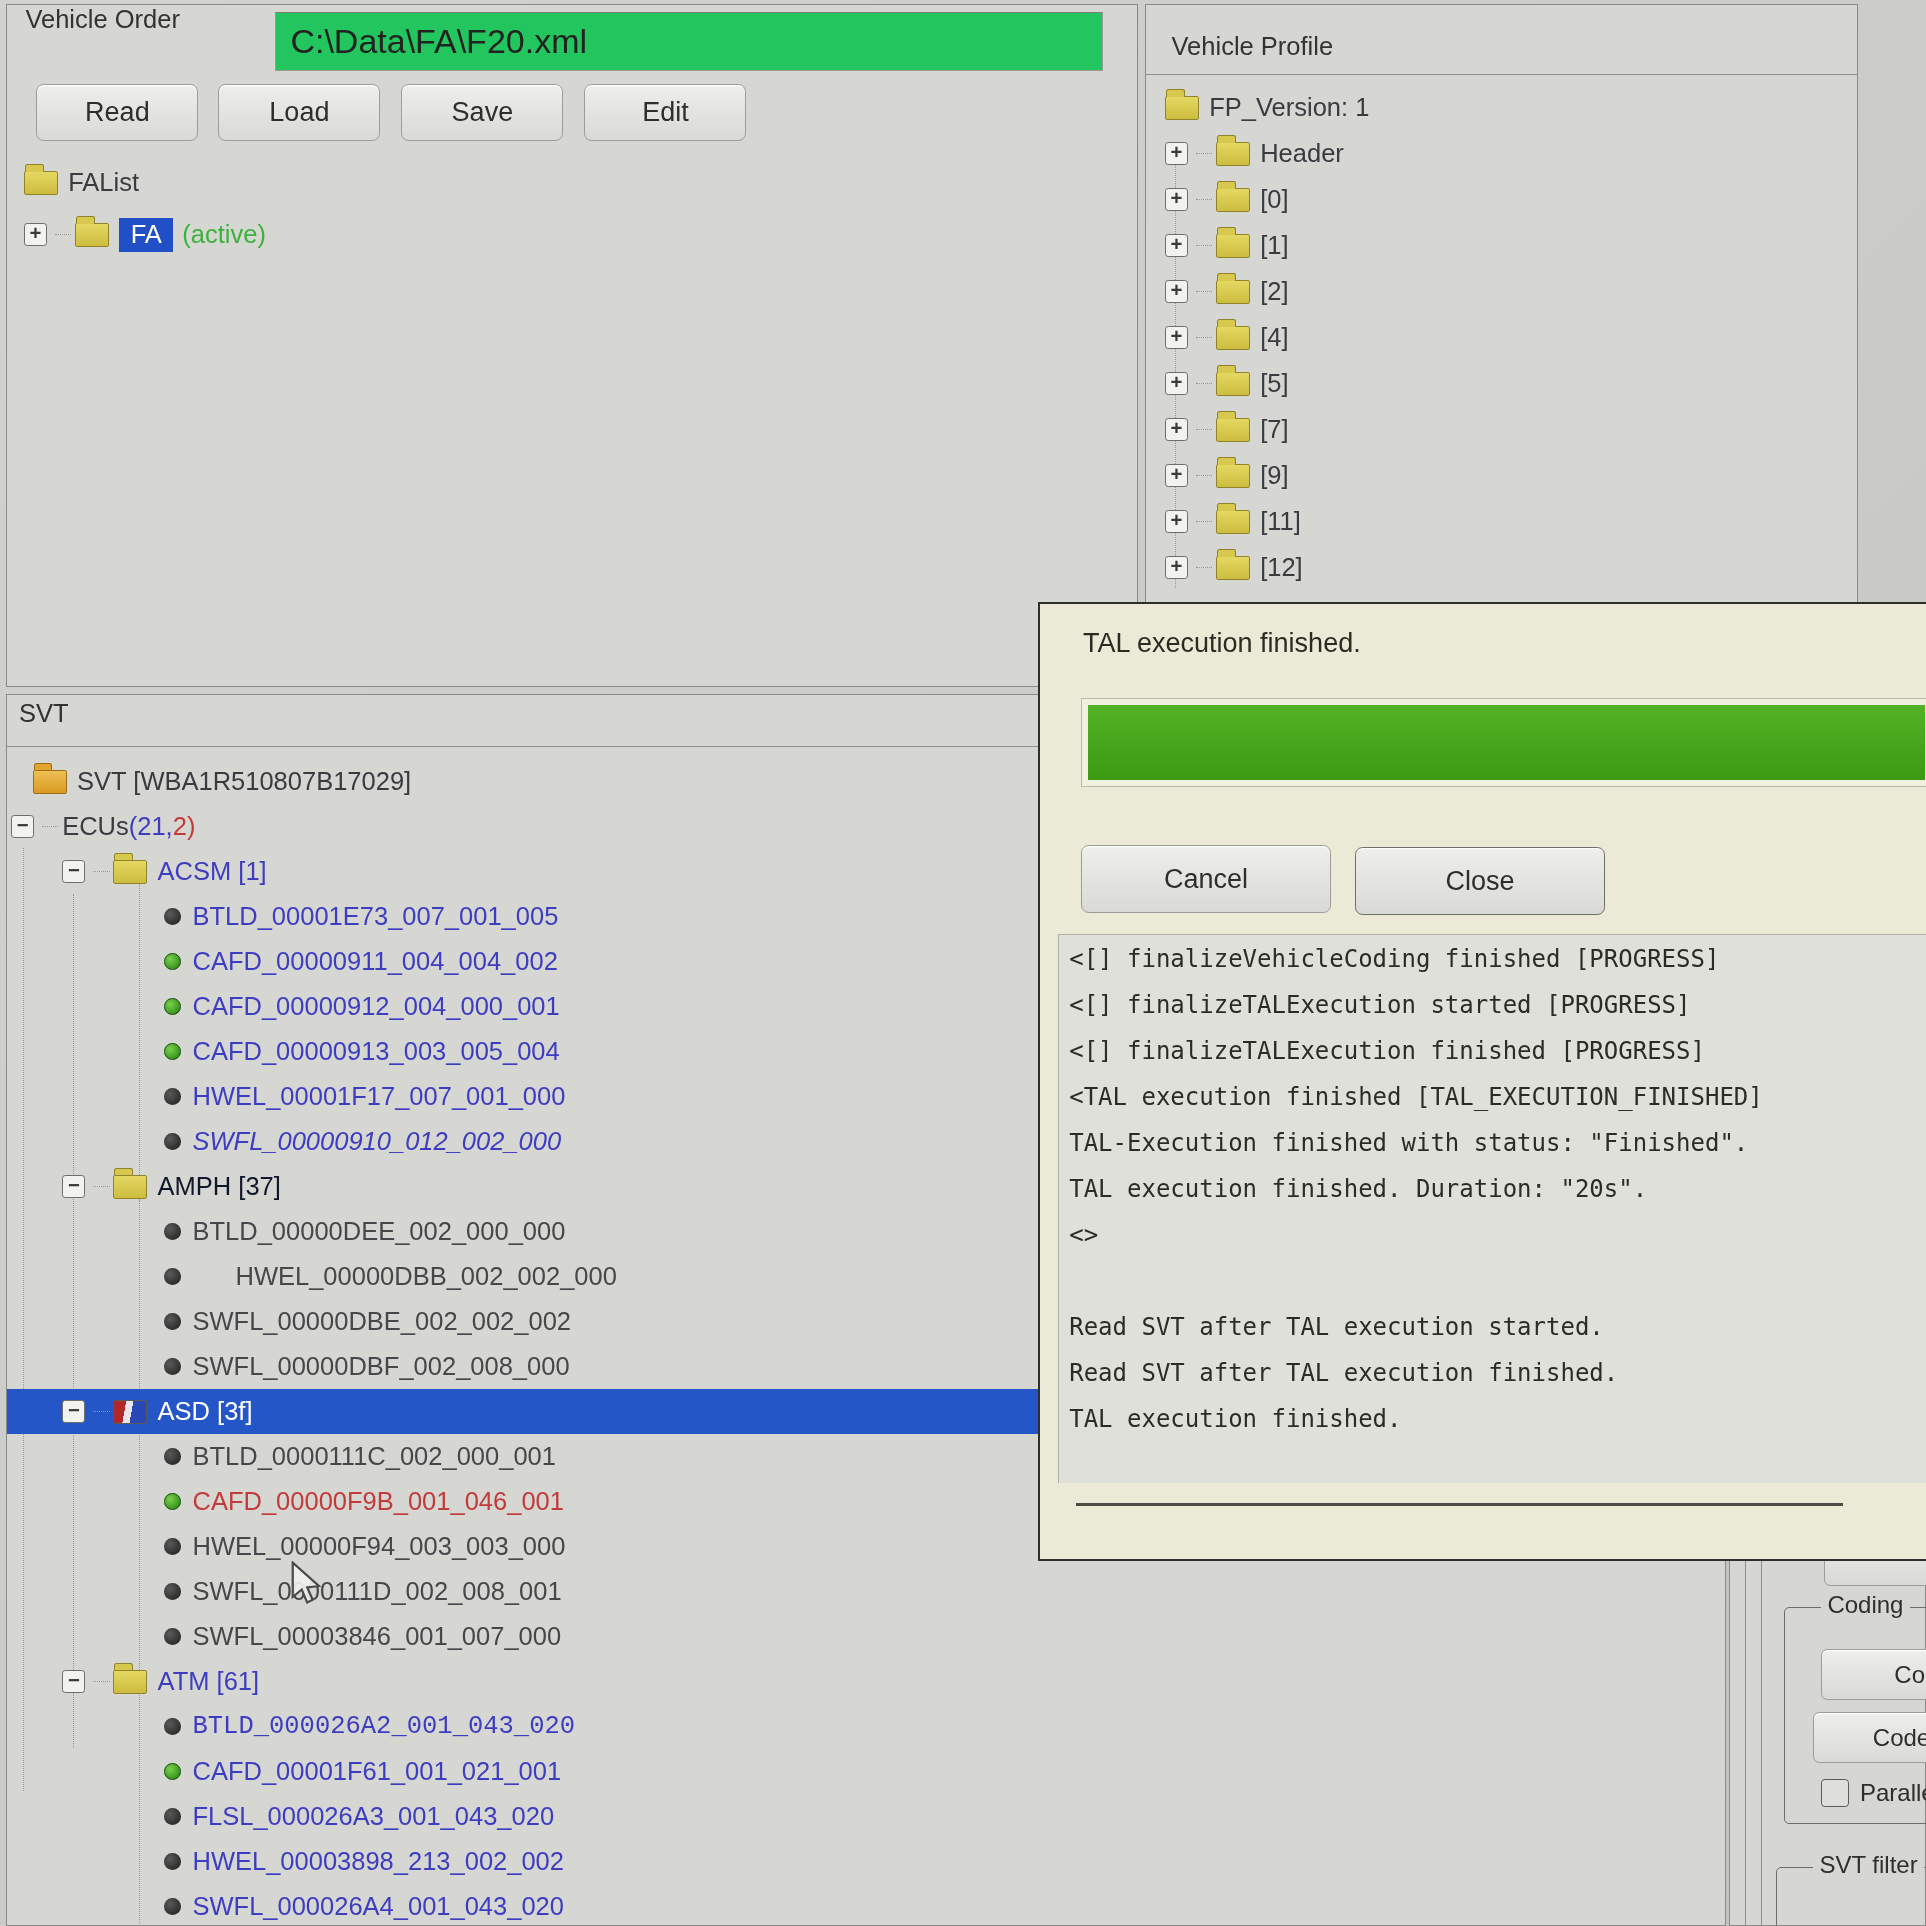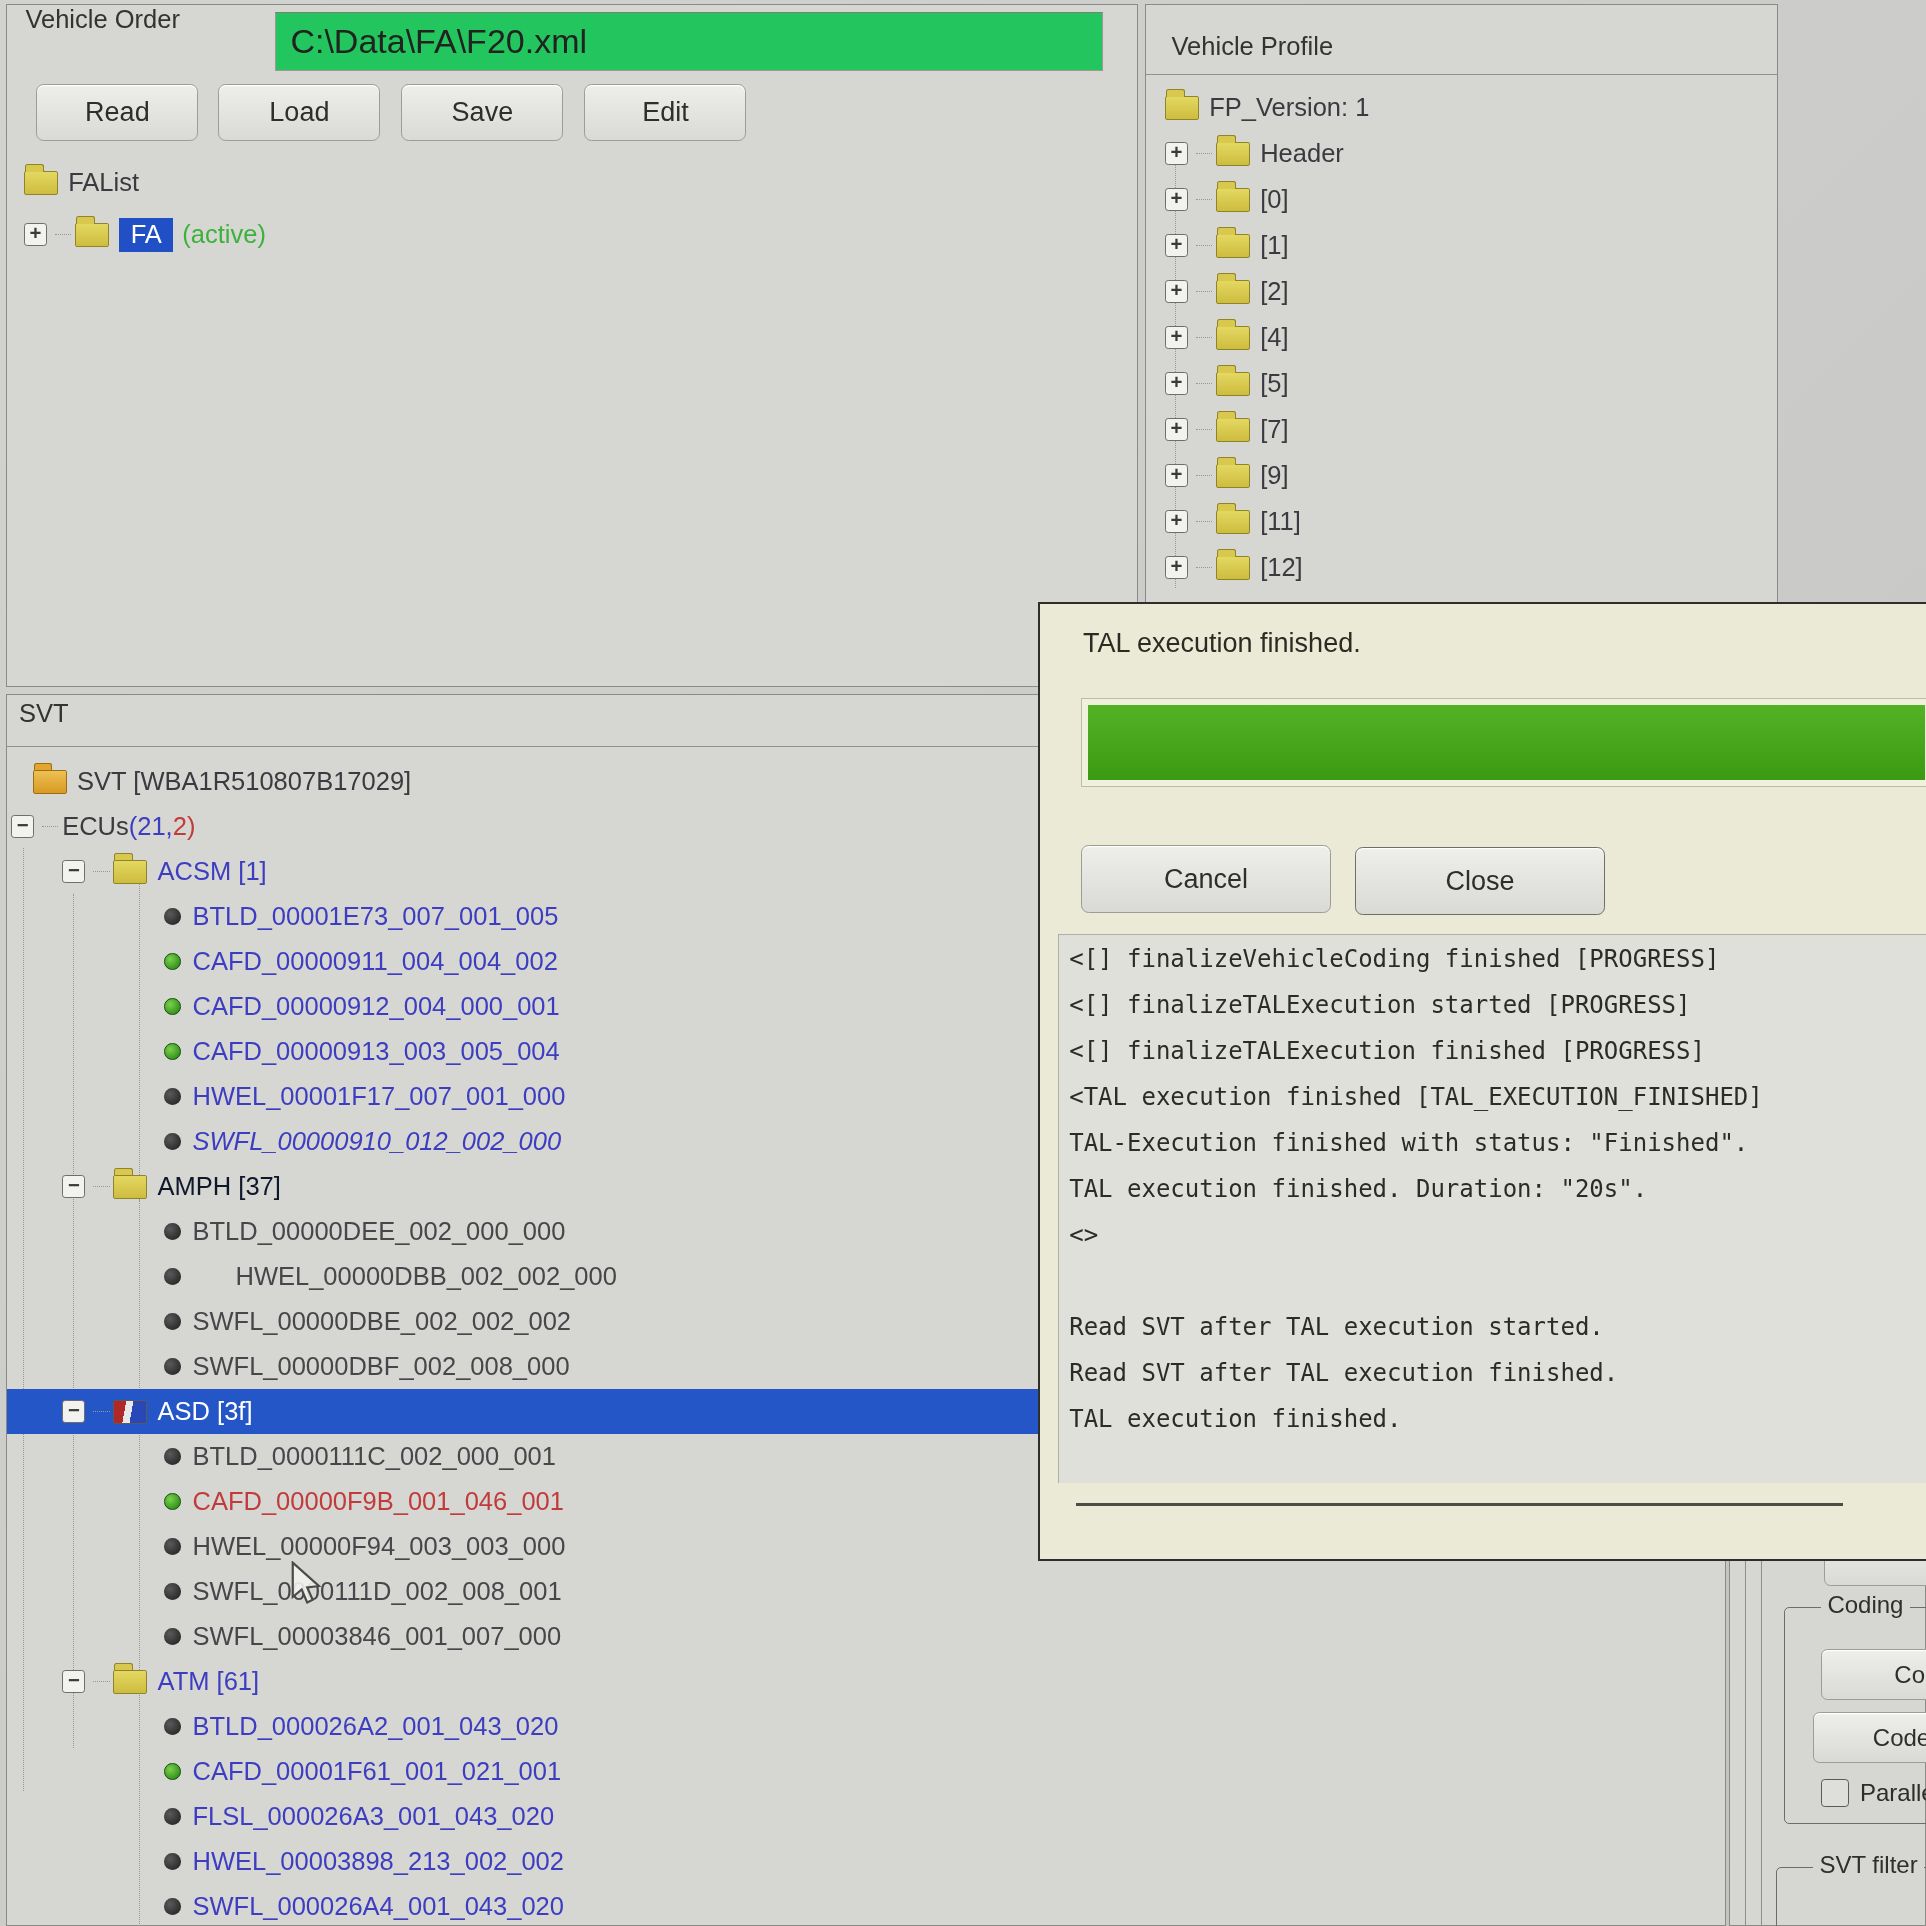--- a/index.html
+++ b/index.html
@@ -56,21 +56,21 @@
   .c-blue  { color:#3d3dc2; }
   .c-red   { color:#c23b3b; }
   .c-gray  { color:#47474b; }
   .c-slate { color:#0f172a; }
   .c-white { color:#ffffff; }
   .c-green { color:#3cb23c; }
   .vdot { position:absolute; border-left:1.9px dotted #98988f; width:0; }
 
   
   #vo-panel   { left:6.4px; top:3.8px;    width:1132px; height:683px; }
-  #vp-panel   { left:1145px; top:3.8px;  width:633px; height:683px; }
+  #vp-panel   { left:1145px; top:3.8px;  width:713px; height:683px; }
   #svt-panel  { left:6.4px; top:694px; width:1720px; height:1232px; }
   #right-panel{ left:1729px; top:694px; width:197px; height:1232px; }
 
   #vo-tree  { position:absolute; left:16.6px; top:152px; }
   #vo-tree .trow { height:52px; font-size:25.5px; }
   #fa-chip { background:#2150c6; color:#fff; padding:2.5px 11.5px; margin-right:9px; }
 
   #vp-tree { position:absolute; left:19px; top:80px; right:2.5px; }
   #vp-tree .trow { height:46px; font-size:25.5px; color:#2b2b27; }
 
@@ -306,21 +306,21 @@
         <div class="trow" style="padding-left: 157px;">
           <span class="bullet b-black"></span>
           <span class="lbl c-gray">SWFL_00003846_001_007_000</span>
         </div>
         <div class="trow" style="padding-left: 55px;">
           <span class="exp">−</span>
           <span class="dotline"></span>
           <span class="folder"></span>
           <span class="lbl c-blue">ATM [61]</span>
         </div>
-        <div class="trow" style="padding-left: 157px;">
+        <div class="trow" style="padding-left: 157px; font-family: Liberation Mono, monospace;">
           <span class="bullet b-black"></span>
           <span class="lbl c-blue">BTLD_000026A2_001_043_020</span>
         </div>
         <div class="trow" style="padding-left: 157px;">
           <span class="bullet b-green"></span>
           <span class="lbl c-blue">CAFD_00001F61_001_021_001</span>
         </div>
         <div class="trow" style="padding-left: 157px;">
           <span class="bullet b-black"></span>
           <span class="lbl c-blue">FLSL_000026A3_001_043_020</span>

